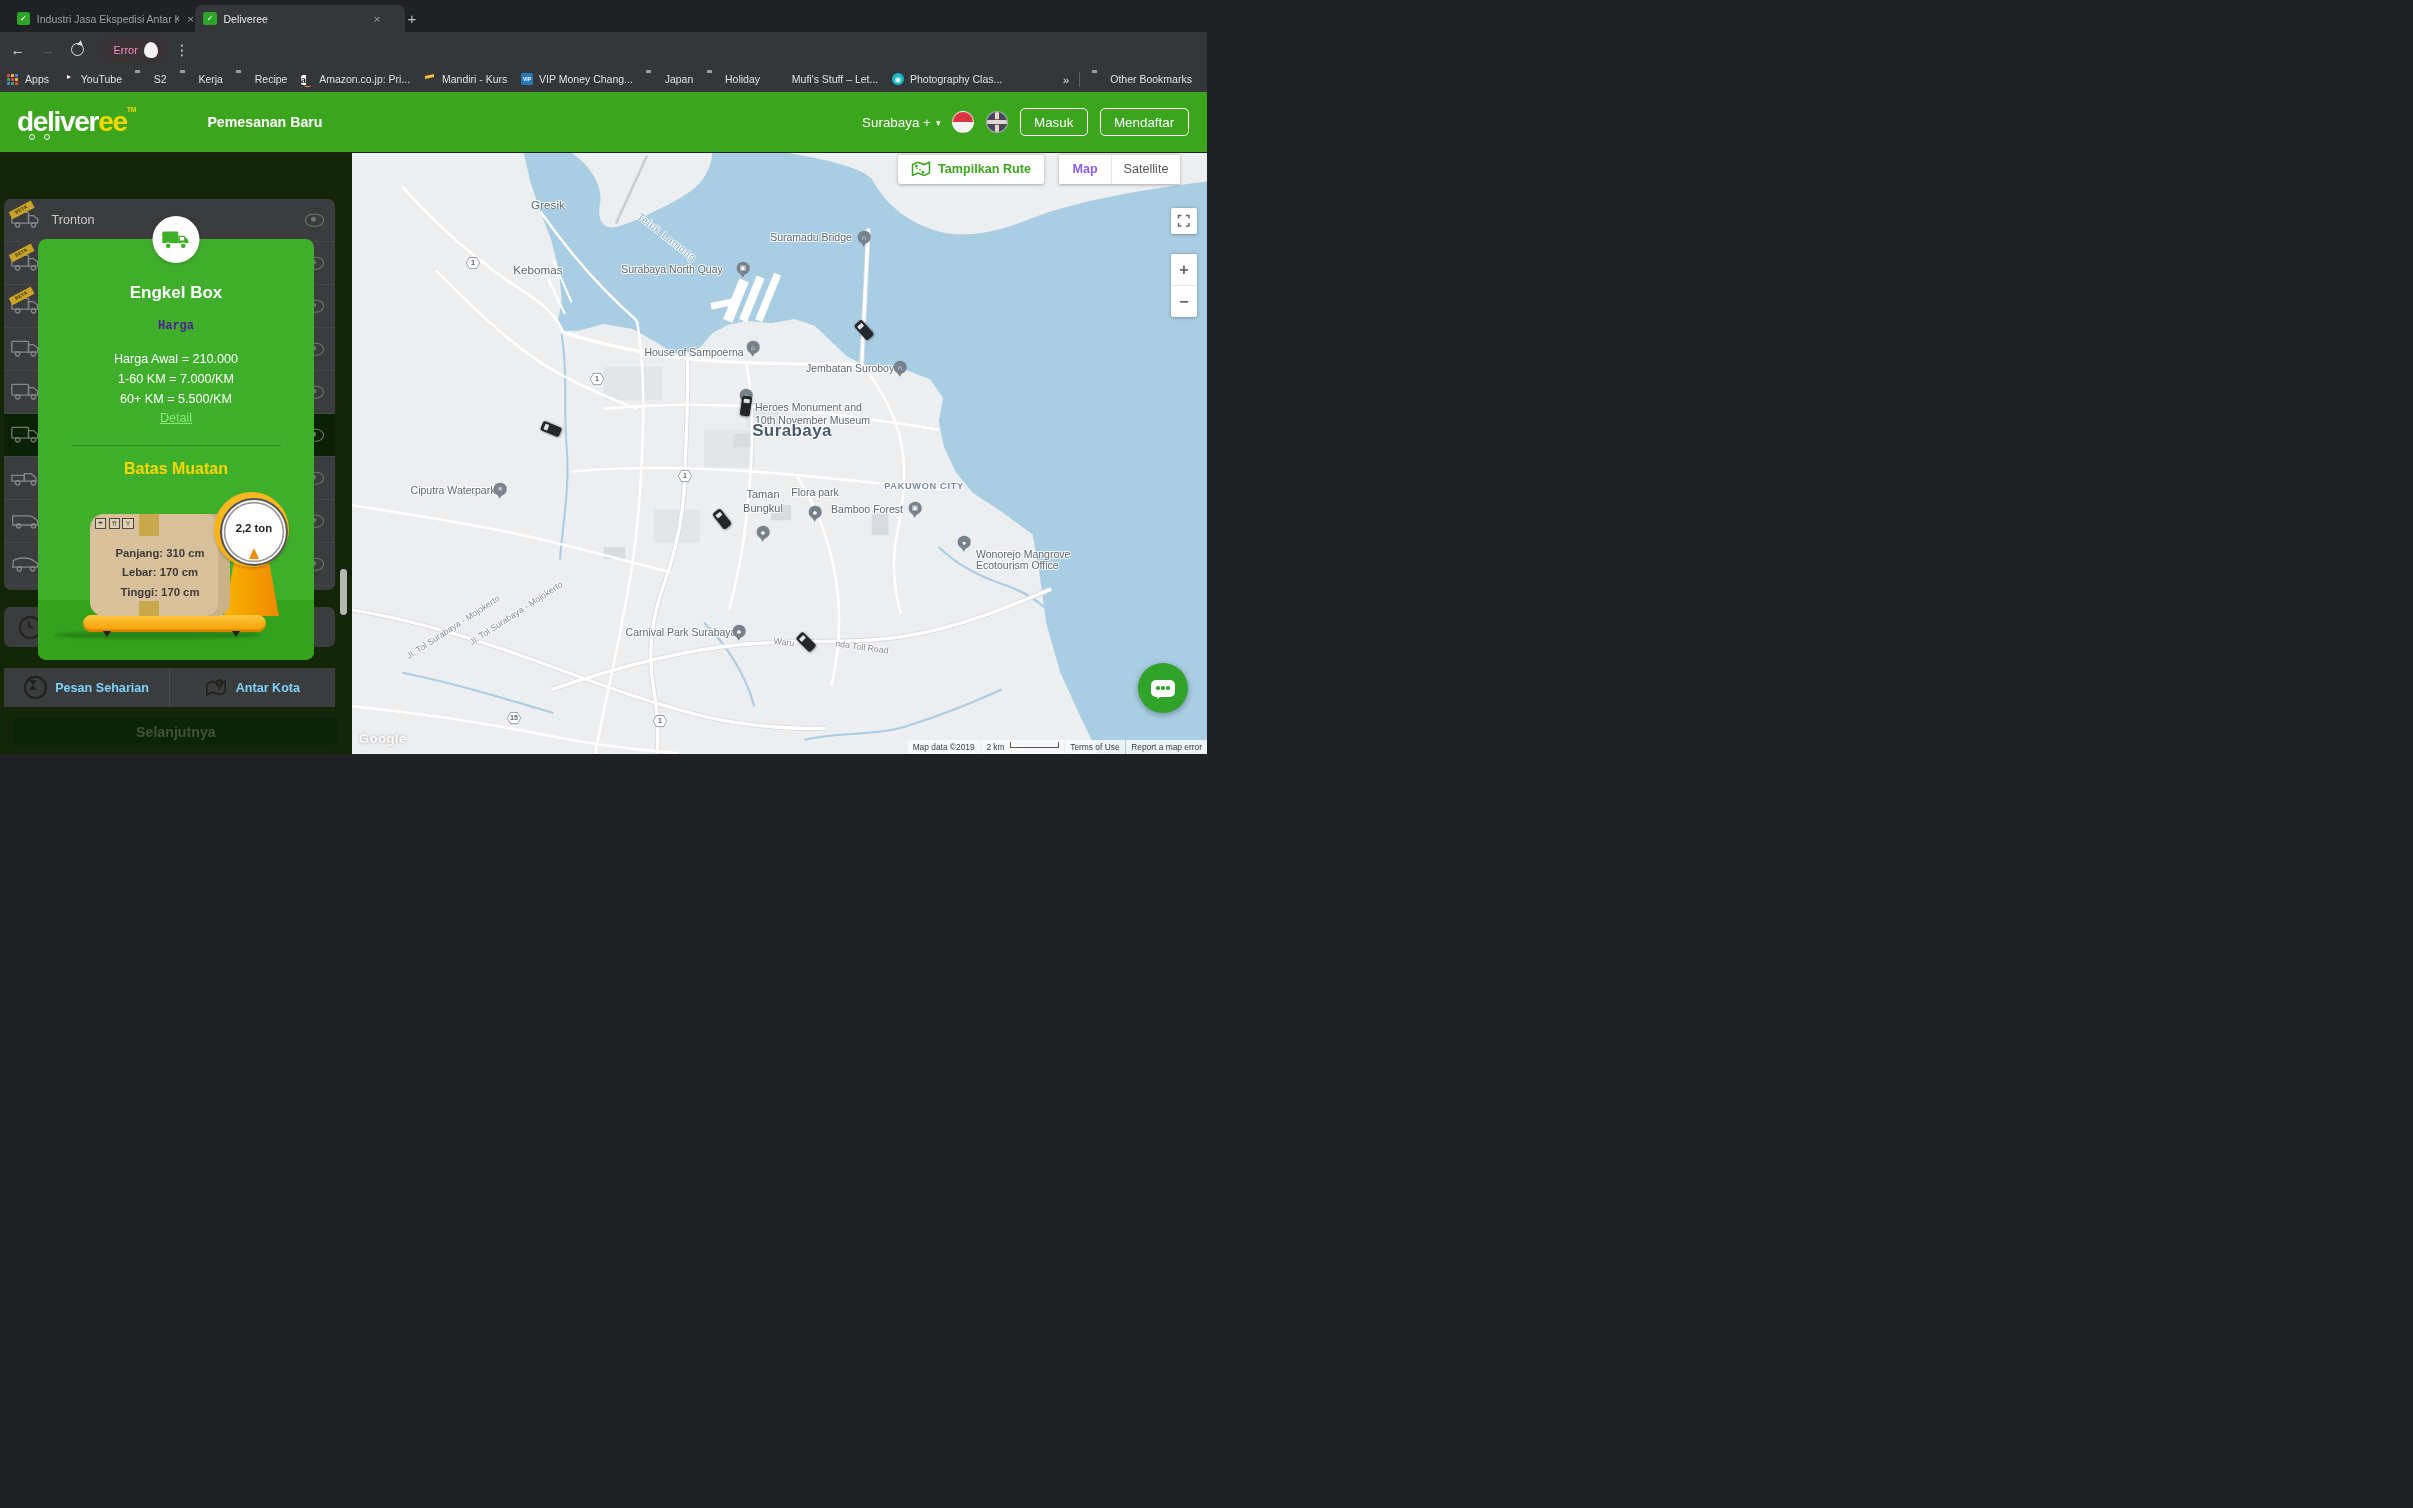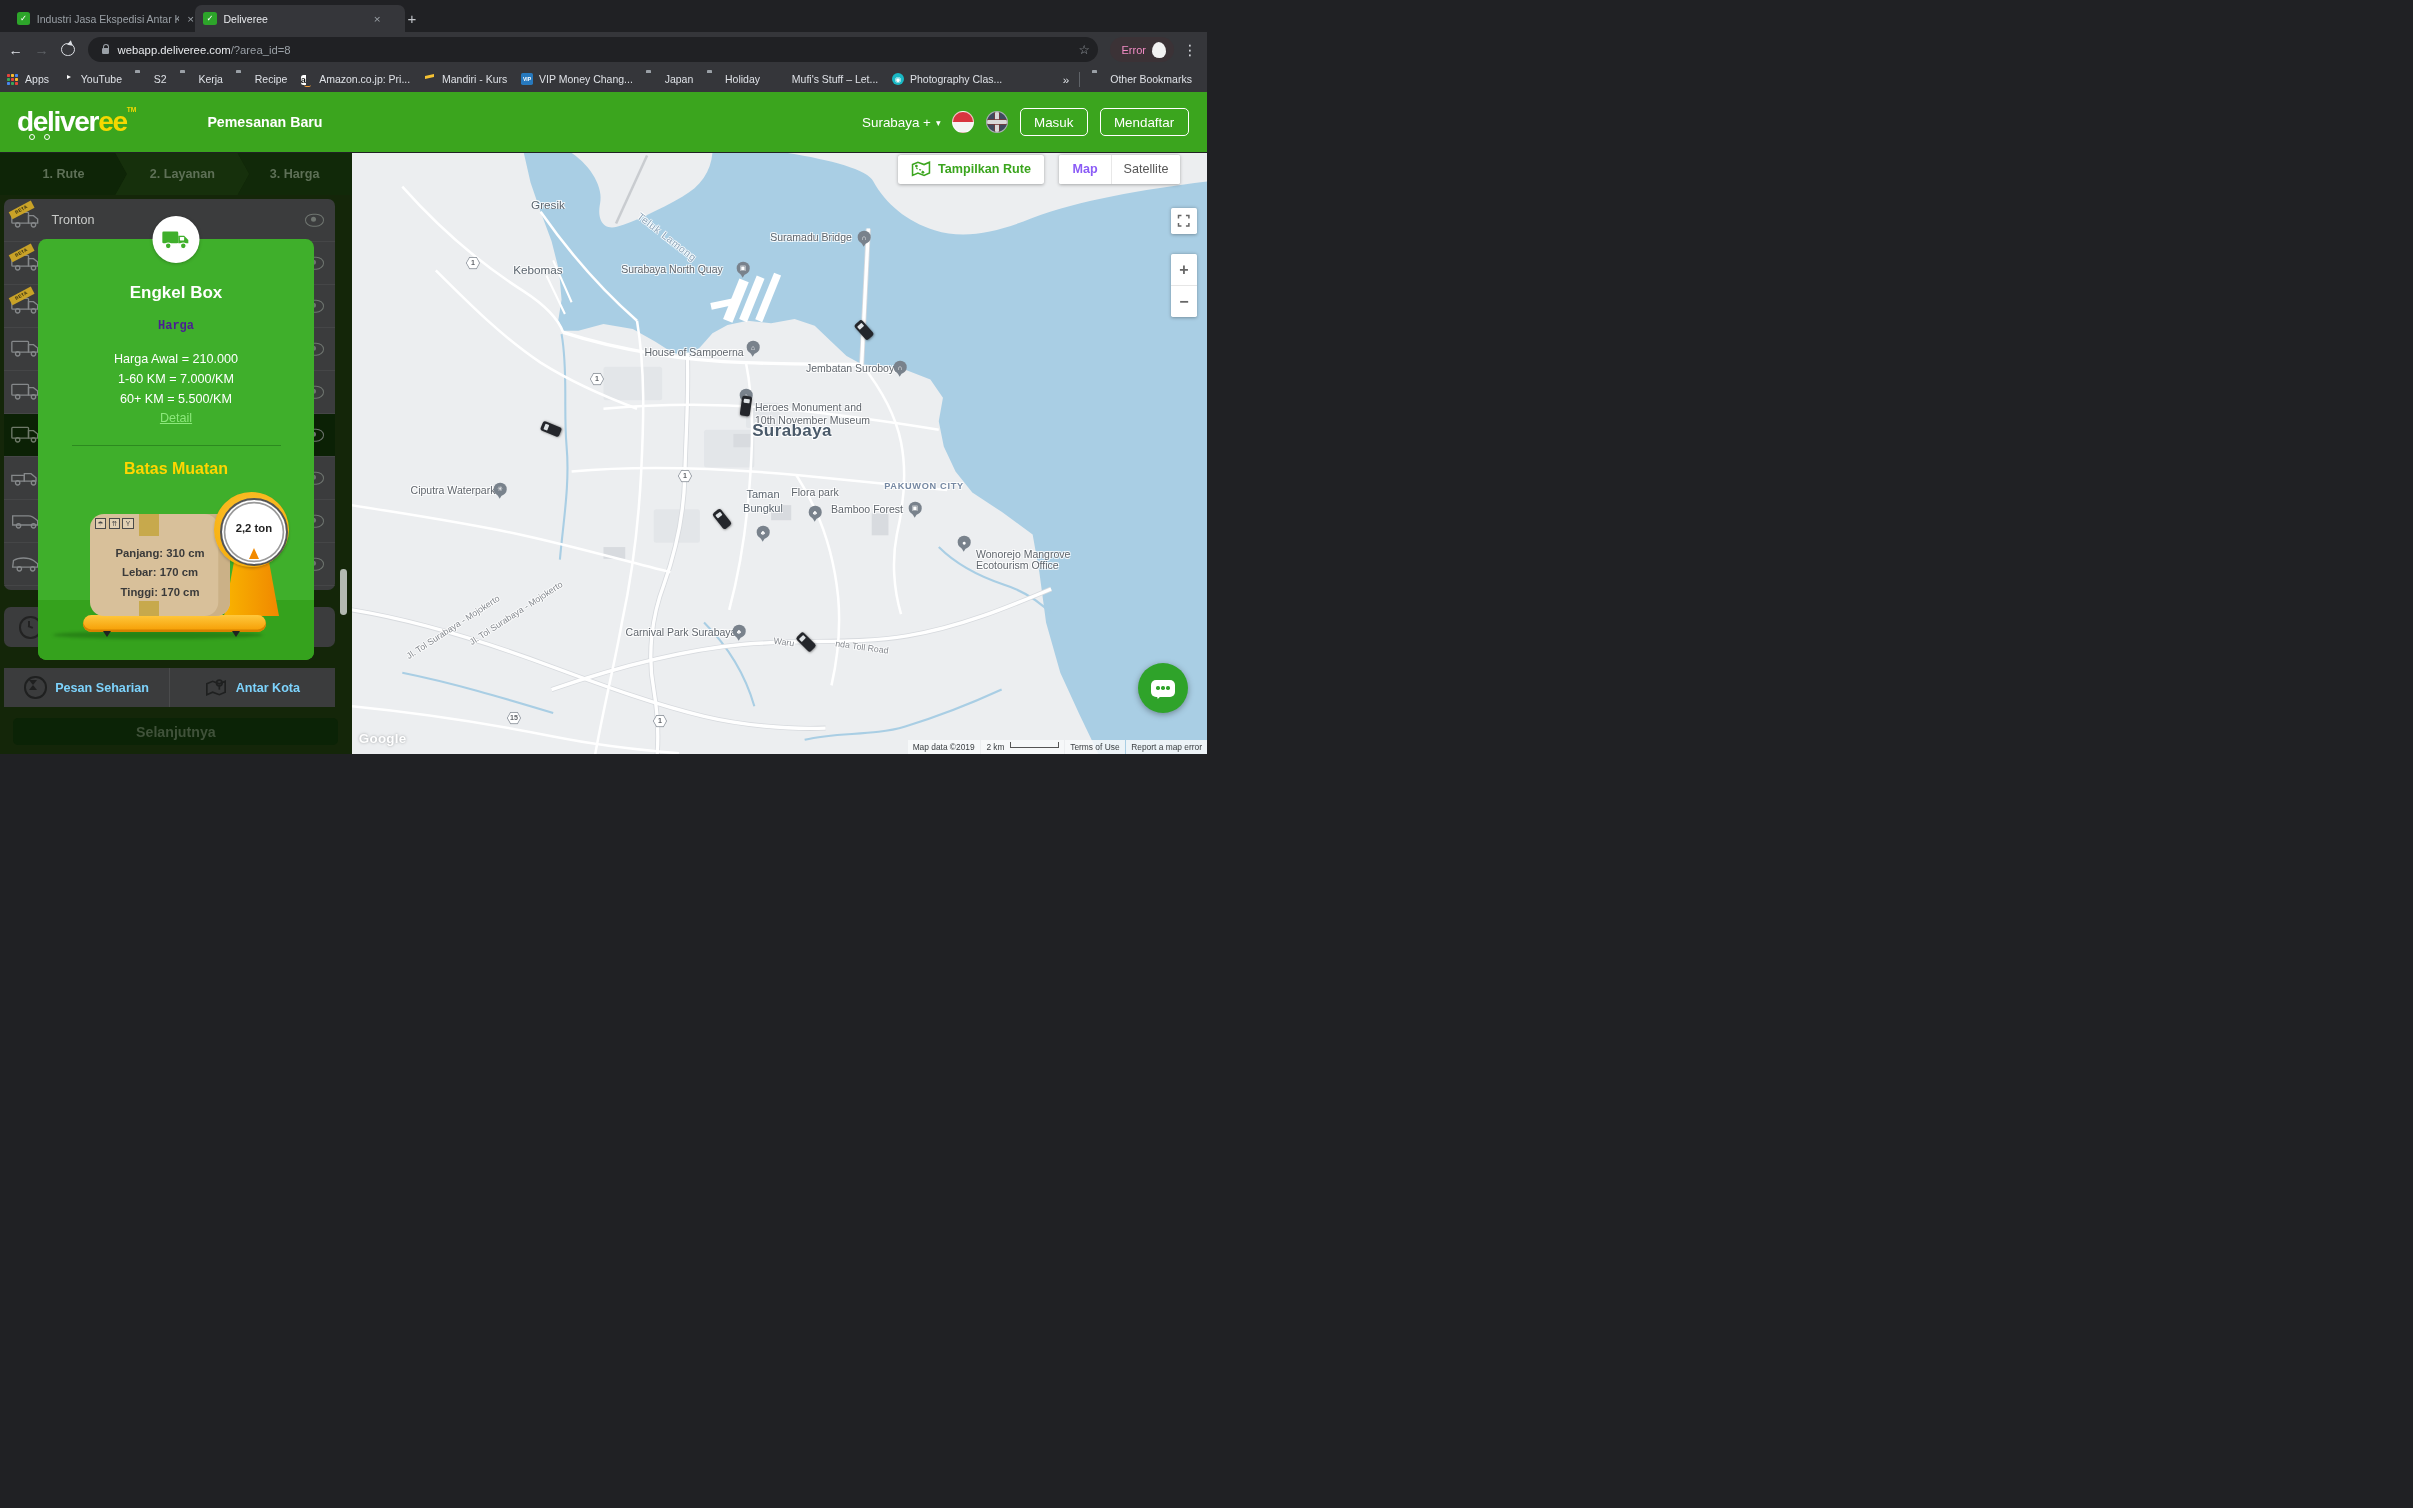--- a/index.html
+++ b/index.html
@@ -230,26 +230,20 @@
     </div>
     <div class="newtab">+</div>
   </div>
 
   <div class="toolbar">
     <span class="navbtn">←</span>
     <span class="navbtn fwd">→</span>
     <span class="navbtn">
         <span class="reload"></span>
       </span>
-    <div class="omnibox">
-      <span class="lock"></span>
-      <span>webapp.deliveree.com</span>
-        <span class="url-path">/?area_id=8</span>
-      <span class="omni-star">☆</span>
-    </div>
     <div class="errorpill">
       <span>Error</span>
       <span class="avatar"></span>
     </div>
     <span class="kebab">⋮</span>
   </div>
 
   <div class="bmbar">
     <div id="bm-list" style="display:flex;align-items:center;">
         <div class="bm">
@@ -340,25 +334,20 @@
         <span class="caret">▾</span>
       </div>
       <span class="flag flag-id"></span>
       <span class="flag flag-uk"></span>
       <button class="hdrbtn">Masuk</button>
       <button class="hdrbtn">Mendaftar</button>
     </div>
   </div>
 
   <div class="sidebar">
-    <div class="steps">
-      <div class="step s1">1. Rute</div>
-      <div class="step s2">2. Layanan</div>
-      <div class="step s3">3. Harga</div>
-    </div>
 
     <div class="vpanel" id="vehicle-list">
         <div class="vrow">
           <span class="vicon"><svg width="30" height="20" viewBox="0 0 36 24">
               <rect x="1" y="4" width="20" height="13" rx="1"></rect>
               <path d="M21,8 h6 l5,4 v5 h-11 z"></path>
               <circle cx="8" cy="19" r="2.6"></circle>
               <circle cx="27" cy="19" r="2.6"></circle>
             </svg><span class="beta">BETA</span></span>
           <span class="vlabel">Tronton</span>

